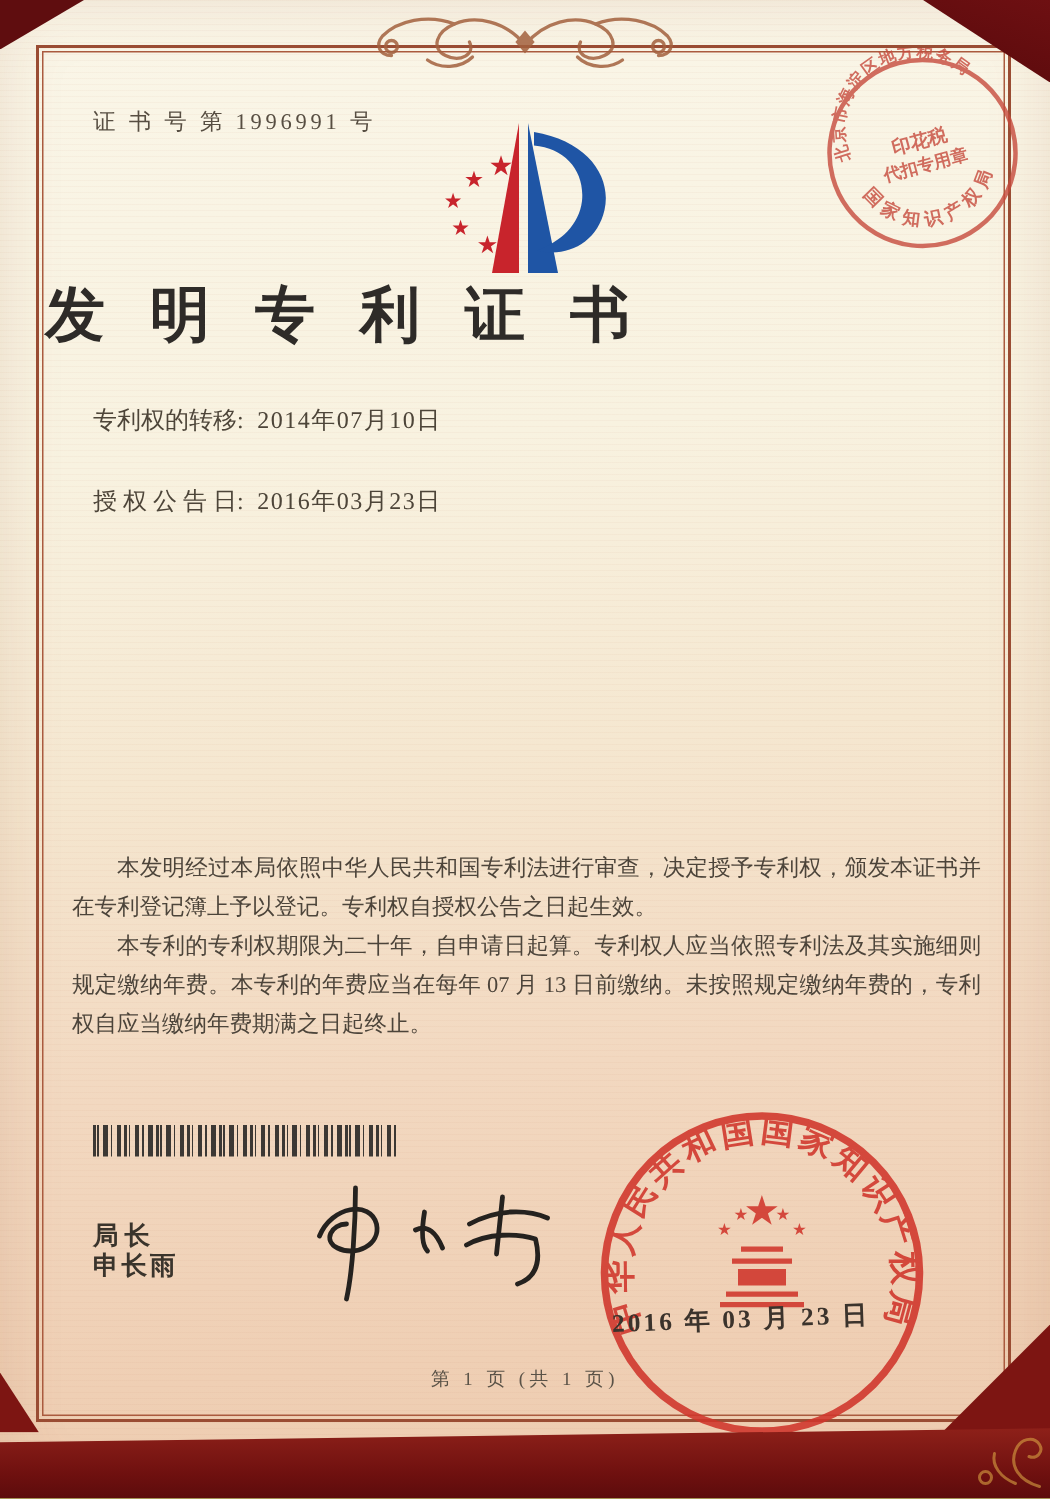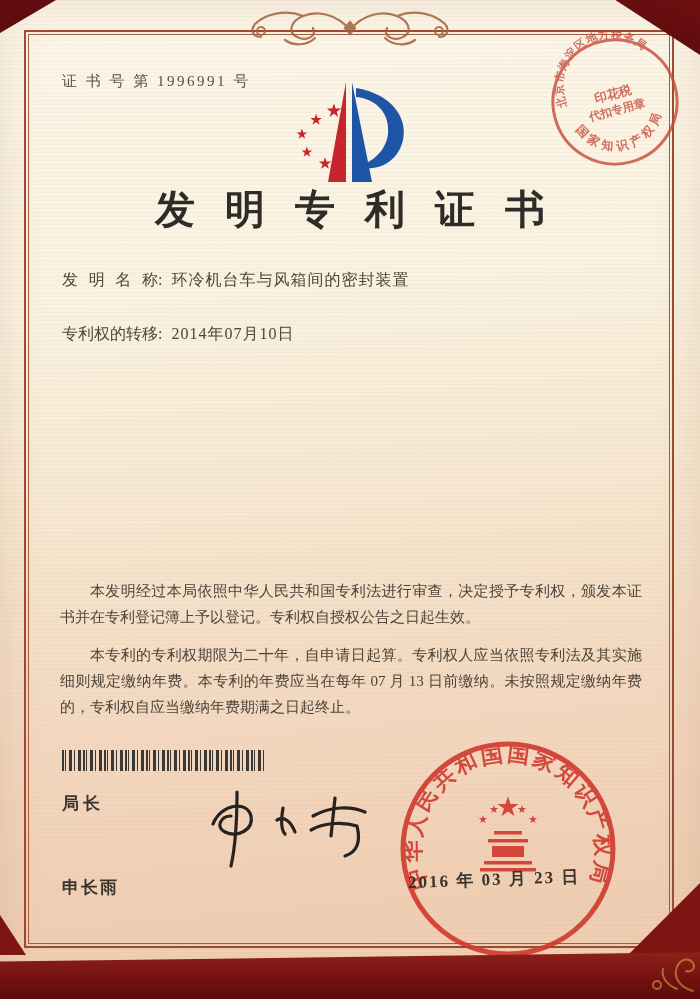--- a/index.html
+++ b/index.html
@@ -26,34 +26,34 @@
     clip-path:polygon(0 0,0 100%,100% 100%);}
   
   #frame{position:absolute;left:24px;top:30px;width:646px;height:914px;
     border:2px solid #9a4c33;z-index:1;}
   #frame-inner{position:absolute;inset:2px;border:1px solid #aa5a3e;}
   #ornament{position:absolute;left:235px;top:4px;z-index:2;}
   
   .abs{position:absolute;z-index:3;}
   #cert-no{left:62px;top:72px;font-size:15px;letter-spacing:2.5px;color:#574e42;}
   #logo{left:282px;top:76px;}
-  #title{left:0;right:0;top:182px;text-align:center;font-size:40px;font-weight:bold;
+  #title{left:0;right:0;top:182px;font-size:40px;font-weight:bold;
     color:#2e2b28;letter-spacing:30px;padding-left:30px;}
   #fields{left:62px;top:270px;right:70px;color:#4d4539;}
   .frow{margin-bottom:33px;font-size:16px;white-space:nowrap;}
   .flabel{display:inline-block;width:96px;text-align:justify;text-align-last:justify;}
   .fsep{display:inline-block;margin-right:9px;}
   .fvalue{letter-spacing:1px;}
   #body-text{left:48px;right:46px;top:566px;font-size:15px;line-height:26px;
     text-align:justify;color:#4c443a;}
-  #body-text p{margin:12px;text-indent:2em;}
+  #body-text p{margin:0;text-indent:2em;}
   #barcode{left:62px;top:750px;width:202px;height:21px;opacity:.85;
     background:repeating-linear-gradient(90deg,#1c1c1c 0 2px,transparent 2px 3px,#1c1c1c 3px 4px,transparent 4px 7px,#1c1c1c 7px 10px,transparent 10px 12px,#1c1c1c 12px 13px,transparent 13px 16px,#1c1c1c 16px 19px,transparent 19px 21px);}
-  #sig-title{left:62px;top:792px;font-size:17px;letter-spacing:4px;color:#3a342c;font-weight:bold;}
-  #sig-name{left:62px;top:876px;font-size:17px;letter-spacing:2px;color:#3a342c;font-weight:bold;}
+  #sig-title{left:62px;top:812px;font-size:17px;letter-spacing:4px;color:#3a342c;font-weight:bold;}
+  #sig-name{left:62px;top:832px;font-size:17px;letter-spacing:2px;color:#3a342c;font-weight:bold;}
   #signature{left:185px;top:786px;}
   #seal{left:394px;top:735px;z-index:2;}
   #seal-date{left:408px;top:868px;font-size:17px;color:#3b332c;letter-spacing:2px;
     transform:rotate(-2deg);z-index:4;font-weight:bold;}
   #footer{left:0;right:0;top:911px;text-align:center;font-size:12.5px;
     letter-spacing:3px;color:#5a5247;}
   #tax-stamp{left:545px;top:32px;z-index:4;}
   #gold-ornament{right:3px;bottom:4px;z-index:10;opacity:.6;}
   svg text{font-family:"Liberation Serif","DejaVu Serif",serif;}
 </style>
@@ -115,24 +115,24 @@
       </text>
       <text x="70" y="66" font-size="12.5" fill="#c64a3c" text-anchor="middle" font-weight="bold">印花税</text>
       <text x="70" y="82" font-size="11.5" fill="#c64a3c" text-anchor="middle" font-weight="bold">代扣专用章</text>
     </g>
   </svg>
 
   <div id="title" class="abs">发明专利证书</div>
 
   <div id="fields" class="abs">
     <div class="frow">
-      <span class="flabel">发明名称</span><span class="fsep">:</span><span class="fvalue">环冷机台车与风箱间的密封装置</span>
+      <span class="flabel">专利权的转移</span><span class="fsep">:</span><span class="fvalue">2014年07月10日</span>
     </div>
     <div class="frow">
-      <span class="flabel">专利权的转移</span><span class="fsep">:</span><span class="fvalue">2014年07月10日</span>
+      <span class="flabel">授权公告日</span><span class="fsep">:</span><span class="fvalue">2016年03月23日</span>
     </div>
   </div>
 
   <div id="body-text" class="abs">
     <p>本发明经过本局依照中华人民共和国专利法进行审查，决定授予专利权，颁发本证书并在专利登记簿上予以登记。专利权自授权公告之日起生效。</p>
     <p>本专利的专利权期限为二十年，自申请日起算。专利权人应当依照专利法及其实施细则规定缴纳年费。本专利的年费应当在每年 07 月 13 日前缴纳。未按照规定缴纳年费的，专利权自应当缴纳年费期满之日起终止。</p>
   </div>
 
   <div id="barcode" class="abs"></div>
 
@@ -168,20 +168,21 @@
         <rect x="100" y="96" width="28" height="3.5"></rect>
         <rect x="94" y="104" width="40" height="3.5"></rect>
         <rect x="98" y="111" width="32" height="11"></rect>
         <rect x="90" y="126" width="48" height="3.5"></rect>
         <rect x="86" y="133" width="56" height="3.5"></rect>
       </g>
     </g>
   </svg>
   <div id="seal-date" class="abs">2016 年 03 月 23 日</div>
 
+  <div id="footer" class="abs">第 1 页 (共 1 页)</div>
 
   <div id="fold-tl" class="folder"></div>
   <div id="fold-tr" class="folder"></div>
   <div id="fold-bl" class="folder"></div>
   <div id="fold-br" class="folder"></div>
   <div id="fold-band" class="folder"></div>
   <svg id="gold-ornament" class="folder" width="64" height="44" viewBox="0 0 64 44">
     <g stroke="#d9a243" stroke-width="2" fill="none" stroke-linecap="round">
       <path d="M60,40 C46,36 40,26 44,16 C47,8 56,6 60,12 C63,17 58,22 53,20"></path>
       <path d="M44,38 C34,34 28,26 30,18"></path>

